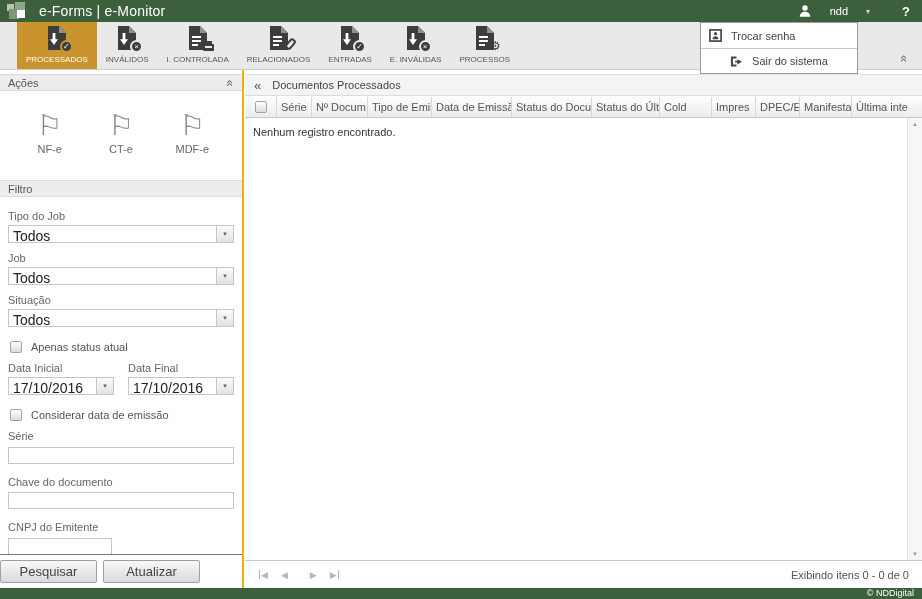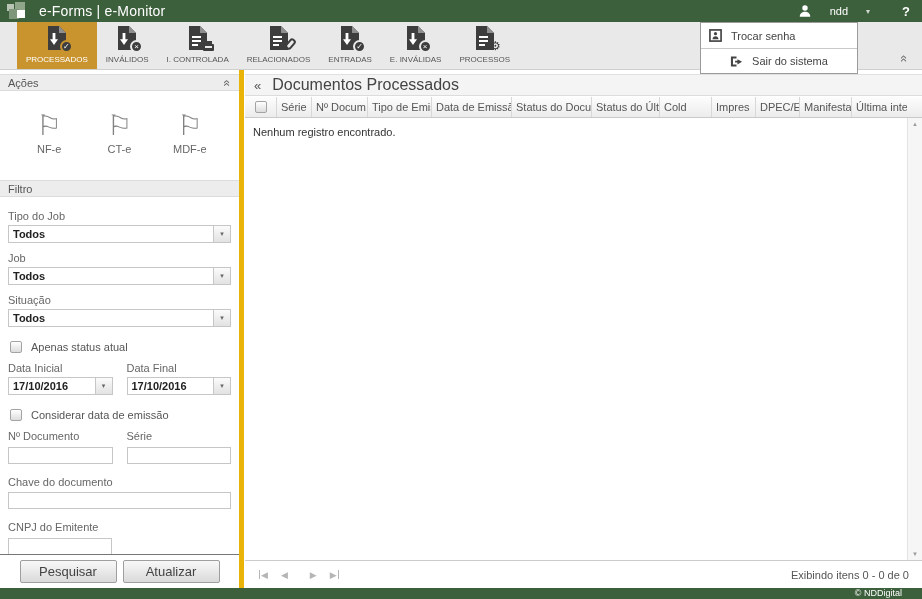--- a/index.html
+++ b/index.html
@@ -50,60 +50,60 @@
 
   
   .usermenu { position:absolute; left:700px; top:22px; width:158px; background:#fff;
     border:1px solid #9a9a9a; z-index:60; }
   .usermenu .item { height:25px; display:flex; align-items:center; gap:9px;
     padding:0 8px; font-size:11px; color:#444; cursor:pointer; }
   .usermenu .item + .item { border-top:1px solid #c9c9c9;justify-content:center; }
 
   
   .sidebar { position:absolute; top:70px; left:0; width:244px; bottom:11px;
-    background:#fff; border-right:5px solid #eab308; }
+    background:#fff; border-right:2px solid #eab308; }
   .secbar { height:17px; background:#ededed; border-top:1px solid #dcdcdc; border-bottom:1px solid #dcdcdc;
     display:flex; align-items:center; padding:0 8px; font-size:11px; color:#555; }
   .secbar:first-child { margin-top:4px; }
   .secbar .chev-up { margin-left:auto; font-size:12px; }
   .actions-body { height:89px; display:flex; align-items:center; padding:6px 14px 12px; }
   .actionbtn { flex:1; display:flex; flex-direction:column; align-items:center; gap:2px; cursor:pointer; }
   .flagglyph { font-size:28px; color:#828282; line-height:30px; }
   .actionlabel { font-size:11px; color:#666; }
 
   .filter-body { padding:4px 8px 0; }
   .flabel { font-size:11px; color:#666; margin:9px 0 3px; }
   .selectbox { height:18px; border:1px solid #c6c6c6; background:#fff; display:flex; align-items:stretch; cursor:pointer; }
-  .selectbox .val { flex:1; font-size:11px; font-weight:bold; color:#222; padding:2px 0 0 4px; overflow:hidden; white-space:nowrap; }
+  .selectbox .val { flex:1; font-size:14px; font-weight:normal; color:#222; padding:2px 0 0 4px; overflow:hidden; white-space:nowrap; }
   .trig { width:17px; border-left:1px solid #c6c6c6; background:linear-gradient(#fbfbfb,#e2e2e2);
     display:flex; align-items:center; justify-content:center; font-size:7px; color:#666; }
   .cbxrow { display:flex; align-items:center; gap:9px; padding-left:2px; cursor:pointer; }
   .cbx { width:12px; height:12px; border:1px solid #a3a3a3; border-radius:2px;
     background:linear-gradient(#fff,#dcdcdc); flex:none; }
   .cbxlabel { font-size:11px; color:#555; }
   .mt14 { margin-top:14px; }
   .mt12 { margin-top:12px; }
   .mt18 { margin-top:18px; }
   .two-col { display:flex; gap:14px; }
   .two-col .col { flex:1; min-width:0; }
   .tinput { width:100%; height:17px; border:1px solid #c6c6c6; font-size:11px; font-weight:bold;
     color:#222; padding:0 3px; font-family:inherit; background:#fff; }
   .w104 { width:104px; }
   .sidebar-footer { position:absolute; bottom:0; left:0; right:0; height:34px; background:#fff;
-    border-top:1px solid #777; display:flex; align-items:center; justify-content:center; gap:6px; }
+    border-top:1px solid #777; display:flex; align-items:center; gap:6px; }
   .btn { width:97px; height:23px; background:linear-gradient(#f8f8f8,#dadada);
     border:1px solid #9f9f9f; border-radius:2px; font-size:13px; color:#444;
     font-family:inherit; cursor:pointer; }
 
   
   .main { position:absolute; left:245px; top:70px; right:0; bottom:11px; background:#fff; }
   .panelbar { margin-top:4px; height:22px; background:#f4f4f4; border-top:1px solid #e0e0e0;
     border-bottom:1px solid #dcdcdc; display:flex; align-items:center; padding:0 9px; gap:11px; }
   .chev-left { font-size:13px; color:#555; cursor:pointer; line-height:1; }
-  .paneltitle { font-size:16px; color:#444; }
+  .paneltitle { font-size:11px; color:#444; }
 
   .gridwrap { position:absolute; top:27px; left:0; right:0; bottom:28px; }
   .gridheader { display:flex; height:21px; margin-right:15px;
     background:linear-gradient(#fdfdfd,#ececec); border-bottom:1px solid #c9c9c9; }
   .gcol { flex:none; border-right:1px solid #d8d8d8; font-size:11px; color:#555;
     display:flex; align-items:center; padding:0 4px; overflow:hidden; white-space:nowrap; cursor:pointer; }
   .gcol-check { justify-content:center; }
   .gcol-last { flex:1; border-right:none; }
   .corner { position:absolute; top:0; right:0; width:15px; height:21px;
     background:linear-gradient(#fdfdfd,#ececec); border-bottom:1px solid #c9c9c9; }
@@ -116,21 +116,21 @@
 
   .pagebar { position:absolute; bottom:0; left:0; right:0; height:28px; background:#fff;
     border-top:1px solid #ccc; display:flex; align-items:center; padding:0 13px; }
   .pgbtn { color:#b5b5b5; font-size:9px; margin-right:13px; cursor:pointer; display:flex; align-items:center; }
   .pgbar { display:inline-block; width:1px; height:9px; background:#b5b5b5; }
   .pgbtn .pgbar { margin:0 1px; }
   .pgstatus { margin-left:auto; font-size:11px; color:#555; }
 
   
   .footer { position:absolute; bottom:0; left:0; right:0; height:11px; background:#3c5f3c;
-    color:#fff; font-size:9px; line-height:11px; text-align:right; padding-right:20px; }
+    color:#fff; font-size:9px; line-height:11px; text-align:right; padding-right:8px; }
 
   svg { display:block; }
 </style>
 </head>
 <body>
 
 <div class="header">
   <div class="logo">
     <span class="lg1"></span>
       <span class="lg2"></span>
@@ -341,24 +341,20 @@
         </div>
       </div>
     </div>
 
     <div class="cbxrow mt14">
       <span class="cbx"></span>
       <span class="cbxlabel">Considerar data de emissão</span>
     </div>
 
     <div class="two-col">
-      <div class="col">
-        <div class="flabel">Nº Documento</div>
-        <input class="tinput" value="" style="">
-      </div>
       <div class="col">
         <div class="flabel">Série</div>
         <input class="tinput" value="" style="">
       </div>
     </div>
 
     <div class="flabel mt12">Chave do documento</div>
     <input class="tinput" value="" style="">
 
     <div class="flabel mt12">CNPJ do Emitente</div>

